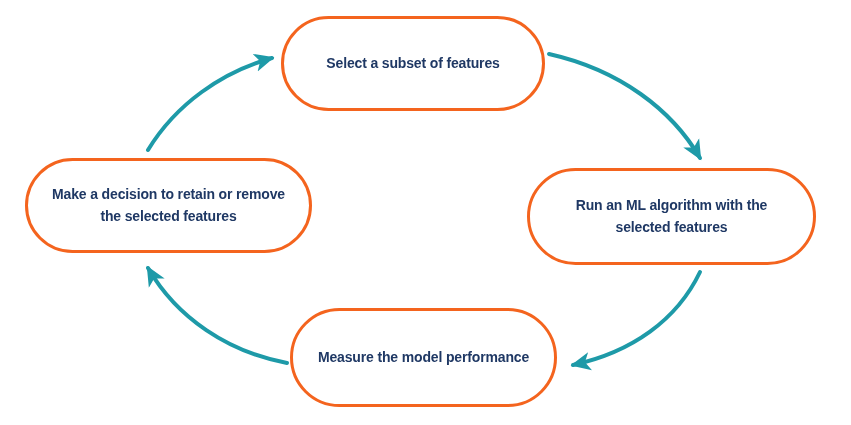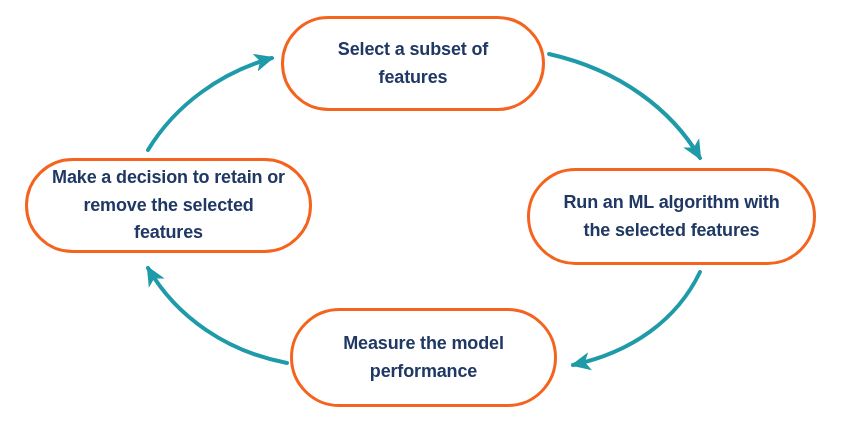--- a/index.html
+++ b/index.html
@@ -30,21 +30,21 @@
     background: #ffffff;
     display: flex;
     align-items: center;
     justify-content: center;
     text-align: center;
     z-index: 2;
   }
   .node-label {
     color: #1F3864;
     font-weight: bold;
-    font-size: 18px;
+    font-size: 14px;
     line-height: 1.55;
     letter-spacing: -0.15px;
     padding: 0 22px;
     font-family: "Liberation Sans", sans-serif;
     font-stretch: condensed;
   }
   #node-select   { left: 281px; top: 16px;  width: 264px; height: 95px; }
   #node-run      { left: 527px; top: 168px; width: 289px; height: 97px; }
   #node-measure  { left: 290px; top: 308px; width: 267px; height: 99px; }
   #node-decision { left: 25px;  top: 158px; width: 287px; height: 95px; }

